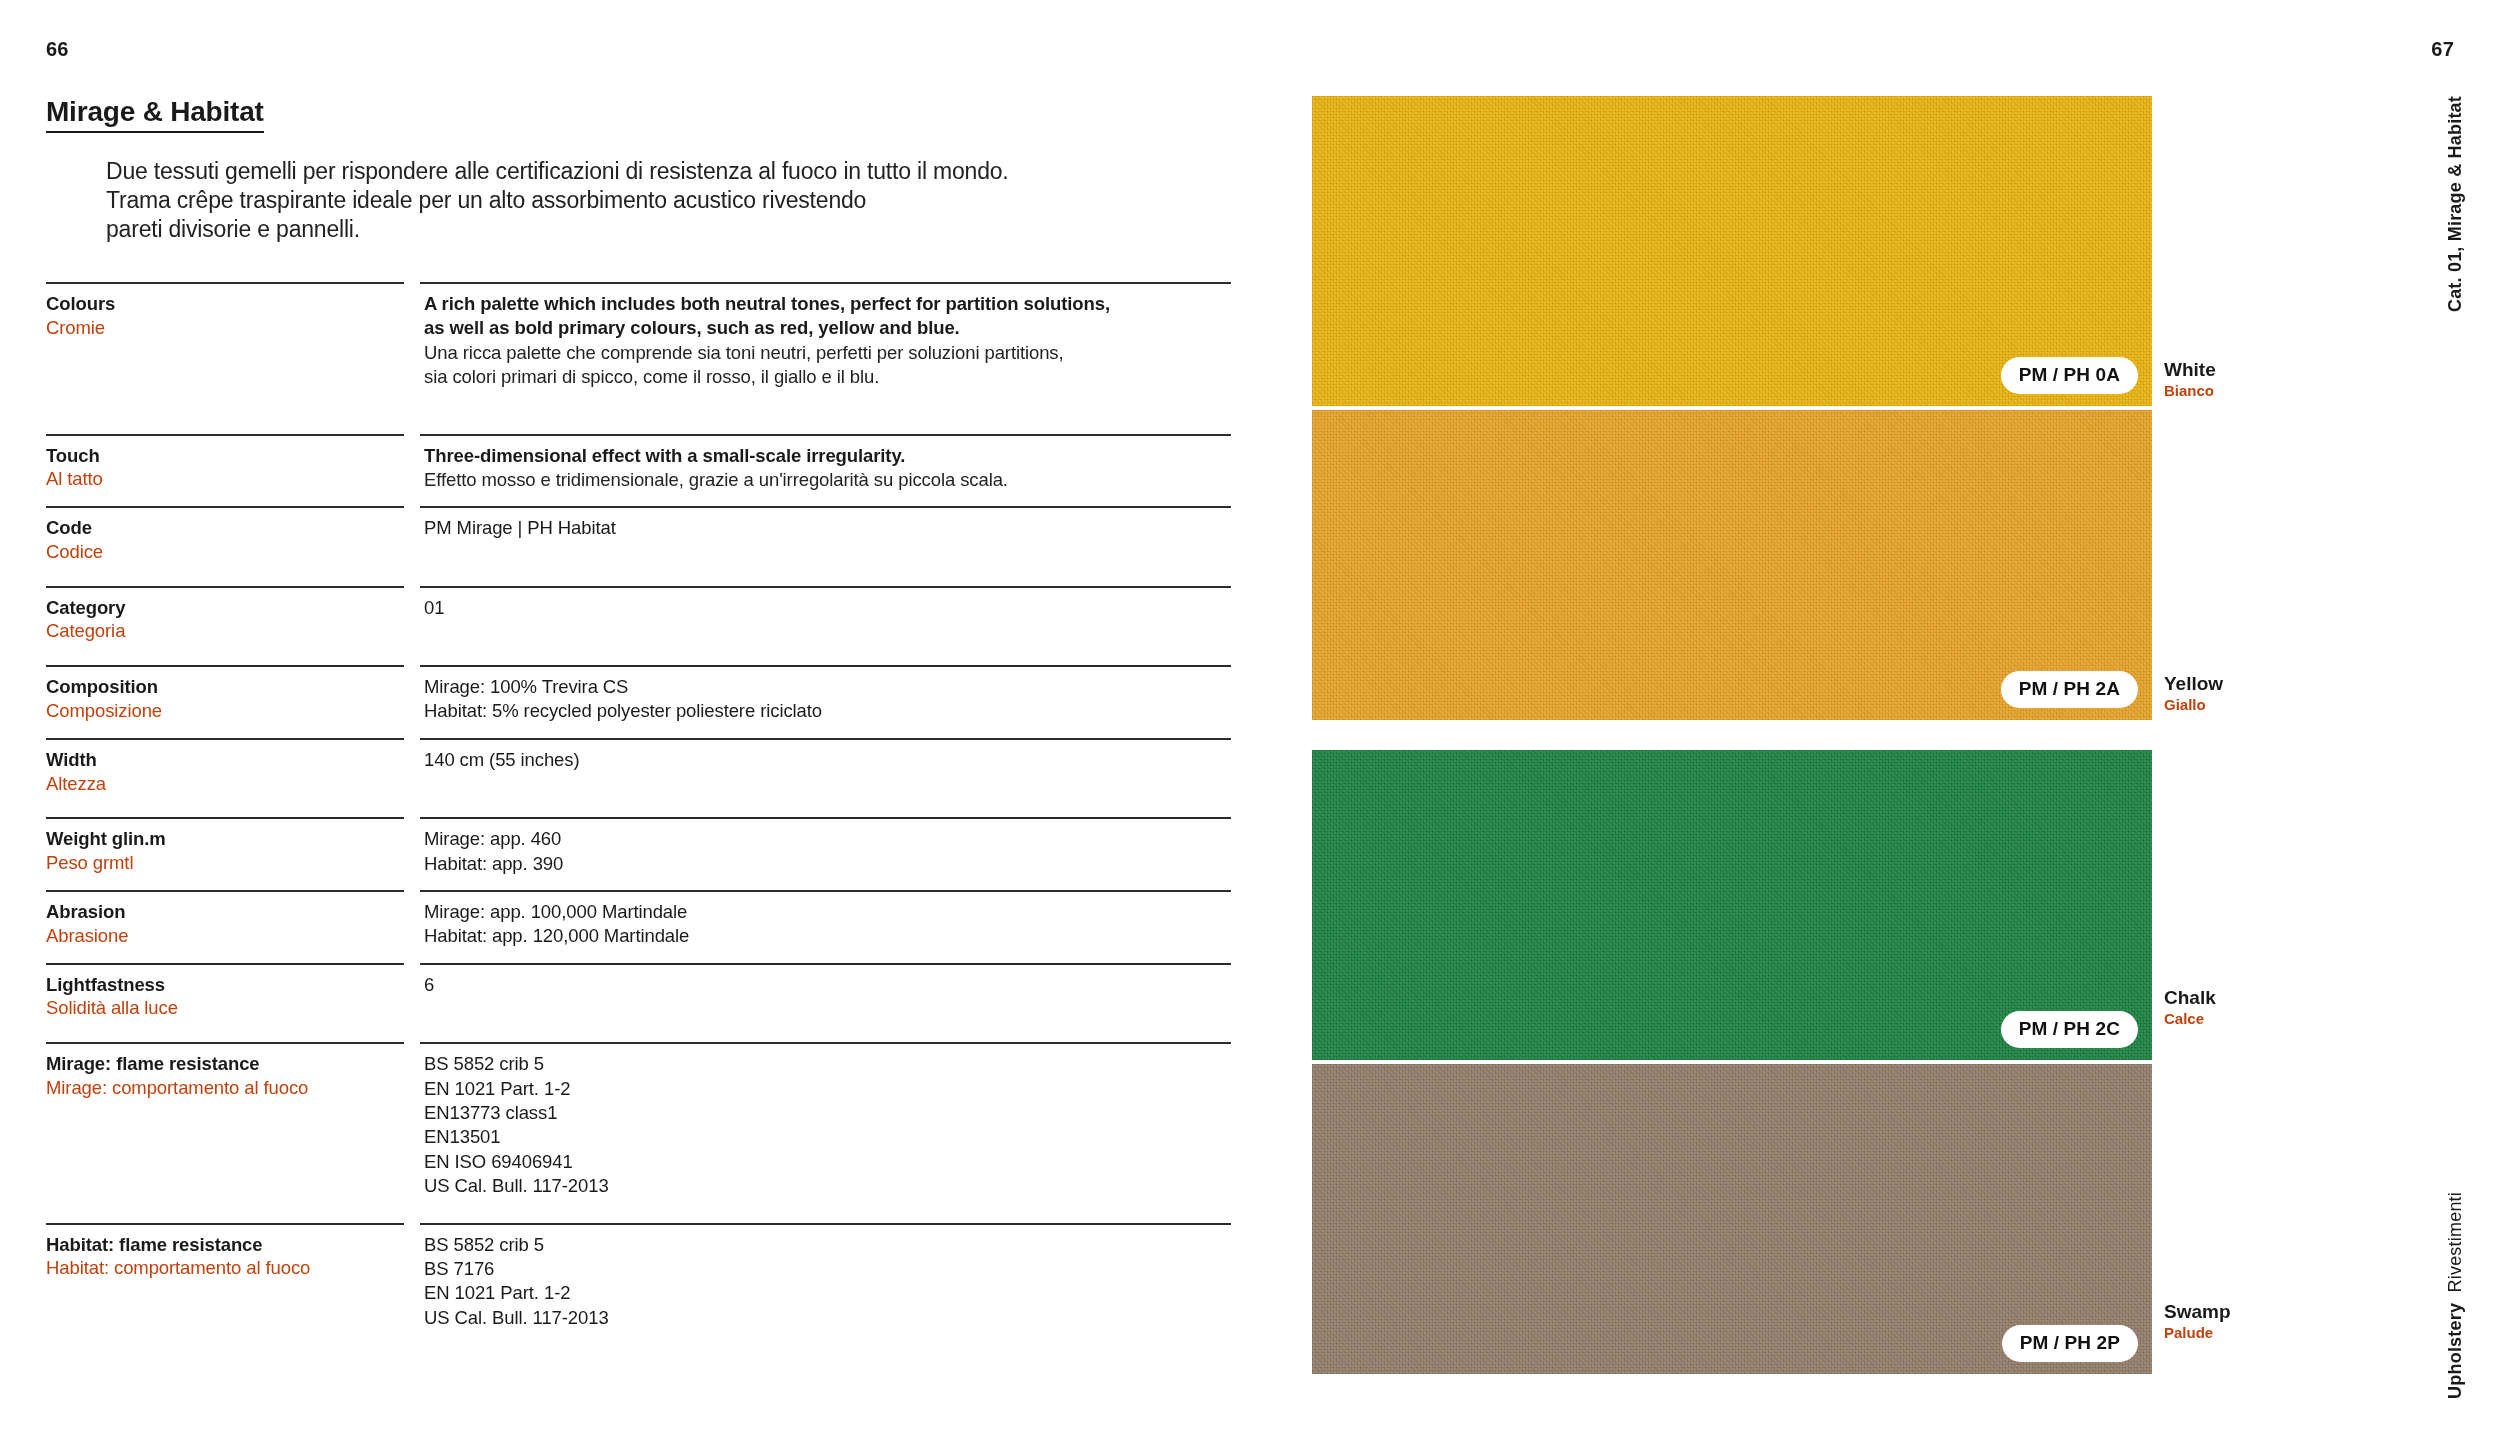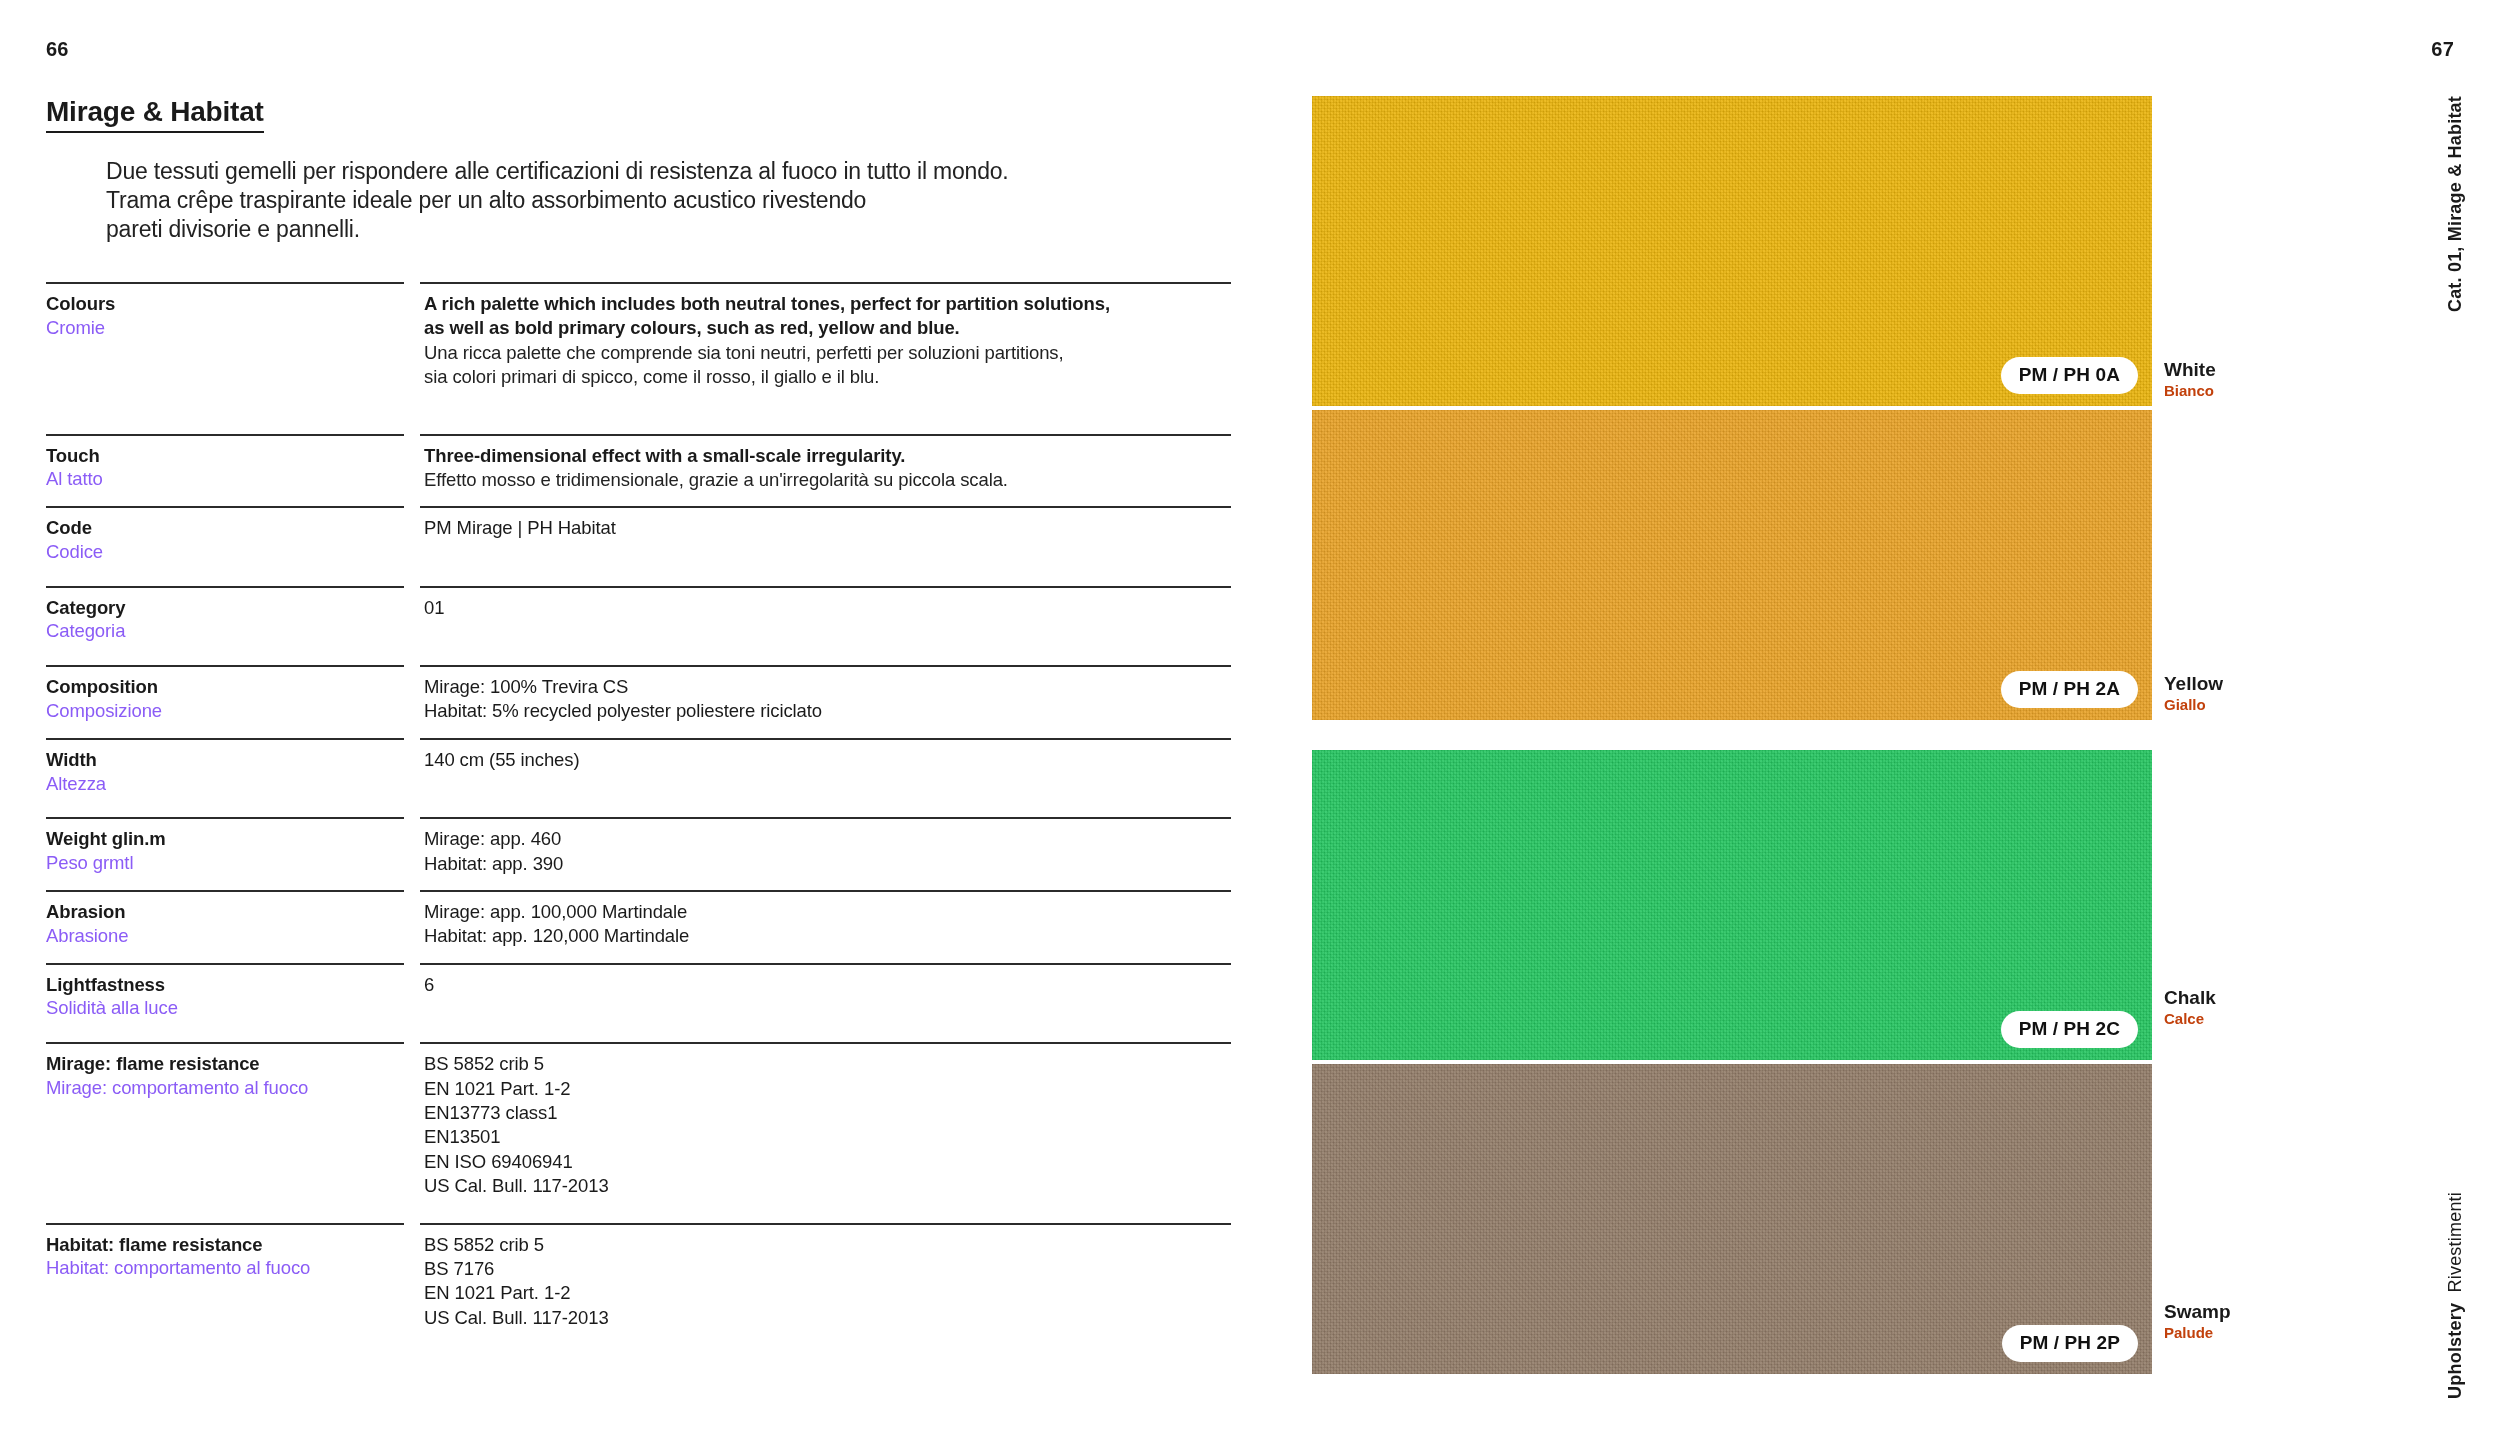--- a/index.html
+++ b/index.html
@@ -44,21 +44,21 @@
   .spec-table { margin-top: 38px; width: 1185px; }
   .spec-row { display: flex; width: 100%; }
   .spec-row .cell {
     border-top: 2px solid #2b2b2b;
     padding-top: 8px; padding-bottom: 4px;
   }
   .spec-row .cell.label { width: 358px; margin-right: 16px; }
   .spec-row .cell.value { flex: 1 1 auto; padding-left: 4px; }
 
   .lbl-en { font-size: 18.5px; font-weight: bold; line-height: 1.28; letter-spacing: -.1px; }
-  .lbl-it { font-size: 18.5px; font-weight: normal; line-height: 1.28; letter-spacing: -.1px; color: #8b5cf6; }
+  .lbl-it { font-size: 18.5px; font-weight: normal; line-height: 1.28; letter-spacing: -.1px; color: #c2410c; }
 
   .val-en { font-size: 18.5px; line-height: 1.32; letter-spacing: -.1px; }
   .val-en.bold { font-weight: bold; }
   .val-it { font-size: 18.5px; line-height: 1.32; letter-spacing: -.1px; color: #222; }
   .val-line { font-size: 18.5px; line-height: 1.32; letter-spacing: -.1px; }
 
   .pad-colours .cell { padding-bottom: 44px; }
   .pad-touch   .cell { padding-bottom: 14px; }
   .pad-code    .cell { padding-bottom: 22px; }
   .pad-cat     .cell { padding-bottom: 22px; }
@@ -262,21 +262,21 @@
     <div class="swatch" id="sw0" style="background-color: #eab308;">
       <div class="weave"></div>
       <div class="code-pill">PM / PH 0A</div>
     </div>
 
     <div class="swatch" id="sw1" style="background-color: rgb(232, 161, 36);">
       <div class="weave"></div>
       <div class="code-pill">PM / PH 2A</div>
     </div>
 
-    <div class="swatch" id="sw2" style="background-color: #22c55e; margin-top: 30px;">
+    <div class="swatch" id="sw2" style="background-color: #15803d; margin-top: 30px;">
       <div class="weave"></div>
       <div class="code-pill">PM / PH 2C</div>
     </div>
 
     <div class="swatch" id="sw3" style="background-color: rgb(144, 122, 102);">
       <div class="weave"></div>
       <div class="code-pill">PM / PH 2P</div>
     </div>
 
   </div>

